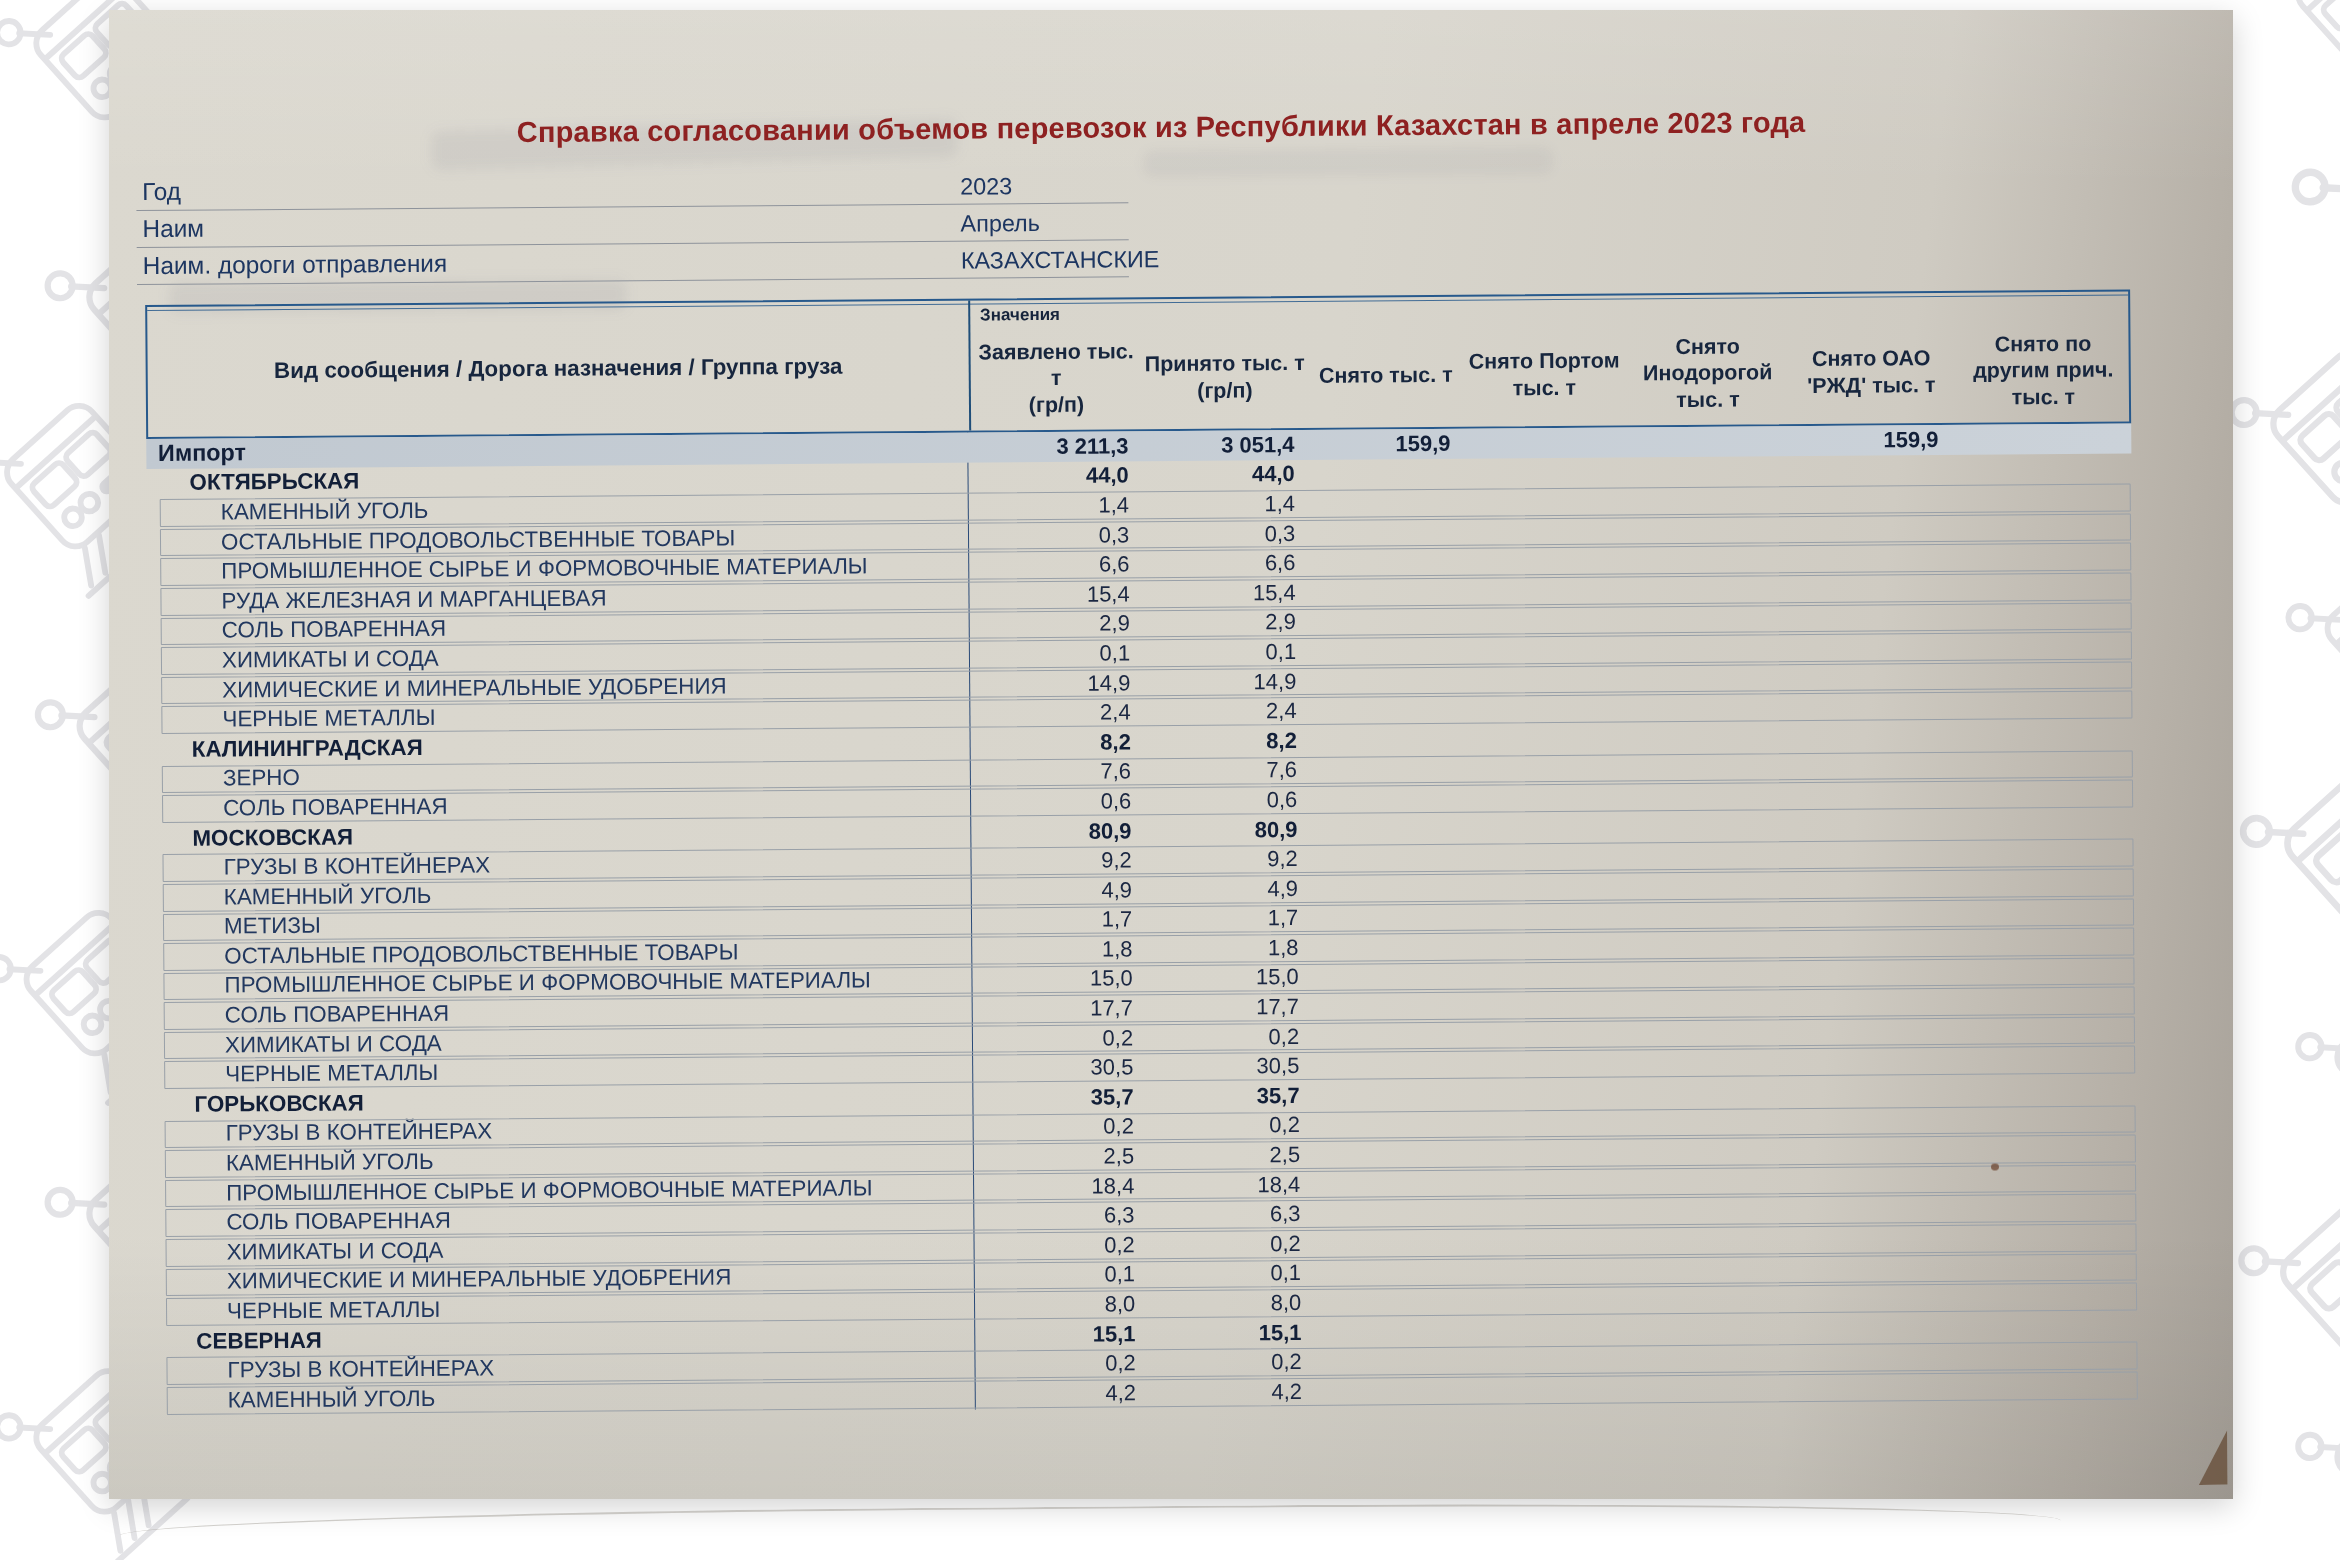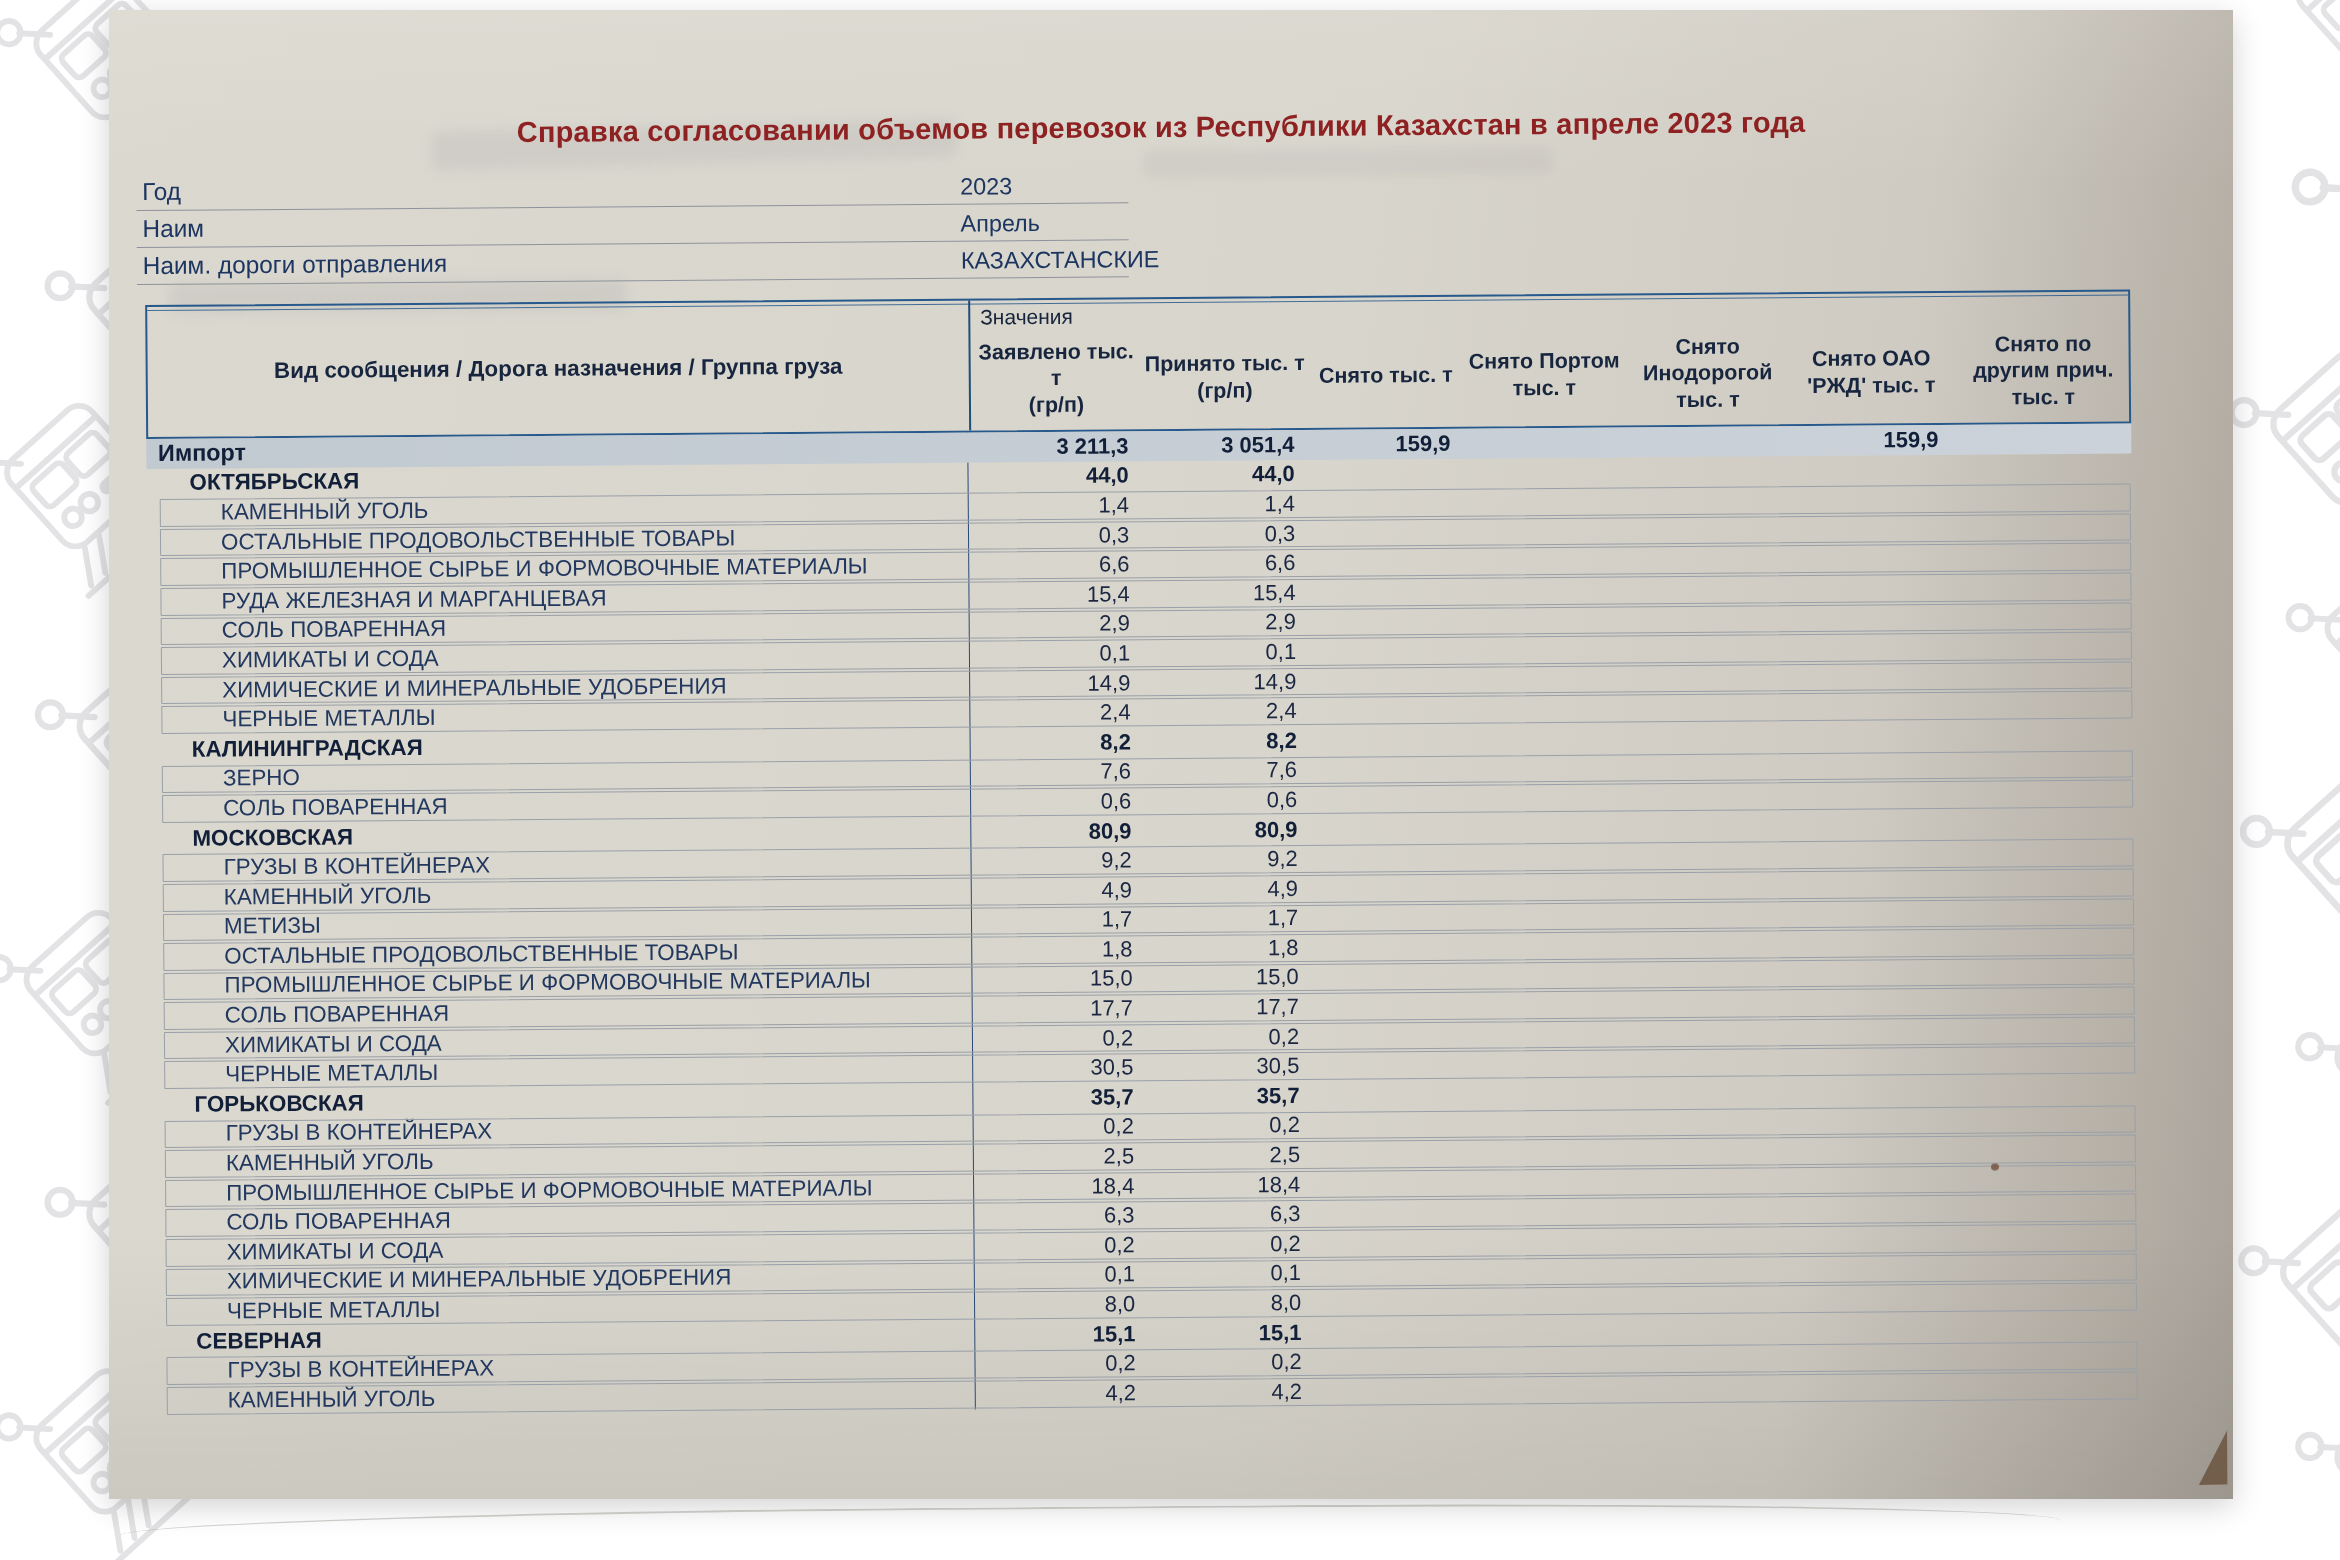--- a/index.html
+++ b/index.html
@@ -37,21 +37,21 @@
 
   .table { position:absolute; left:35px; top:293px; width:1985px;
     --vcols:171px 166px 156px 161px 166px 161px 183px; }
   .thead { position:relative; display:grid; grid-template-columns:821px 1fr; height:134px;
     border:2.4px solid #27598c; }
   .thead::before { content:''; position:absolute; left:0; right:0; top:2.9px; height:1.5px;
     background:rgba(39,89,140,.85); }
   .name-head { display:flex; align-items:center; justify-content:center; text-align:center;
     font-size:22.4px; font-weight:700; color:#17263e; padding:0 29px; }
   .values-region { position:relative; border-left:2px solid #1f4e79; }
-  .values-title { position:absolute; top:4.9px; left:9.8px; font-size:21px; font-weight:400; color:#16243c; }
+  .values-title { position:absolute; top:4.9px; left:9.8px; font-size:17px; font-weight:700; color:#16243c; }
   .col-heads { position:absolute; left:0; right:0; bottom:2px; height:99px;
     display:grid; grid-template-columns:var(--vcols); align-items:center; }
   .col-head { text-align:center; font-size:21.5px; font-weight:700; color:#17263e; line-height:1.22; }
 
   .tbody { position:relative; }
   .vline { position:absolute; left:821px; top:0; bottom:0; width:0; border-left:1.5px solid #2a4a78; }
   .trow { position:relative; display:grid; grid-template-columns:821px var(--vcols);
     height:29.6px; align-items:center; }
   .trow.item::before { content:''; position:absolute; left:12.7px; right:1px; top:1px; bottom:1px;
     border:1.2px solid #99a0a8; border-radius:1px; pointer-events:none; }

